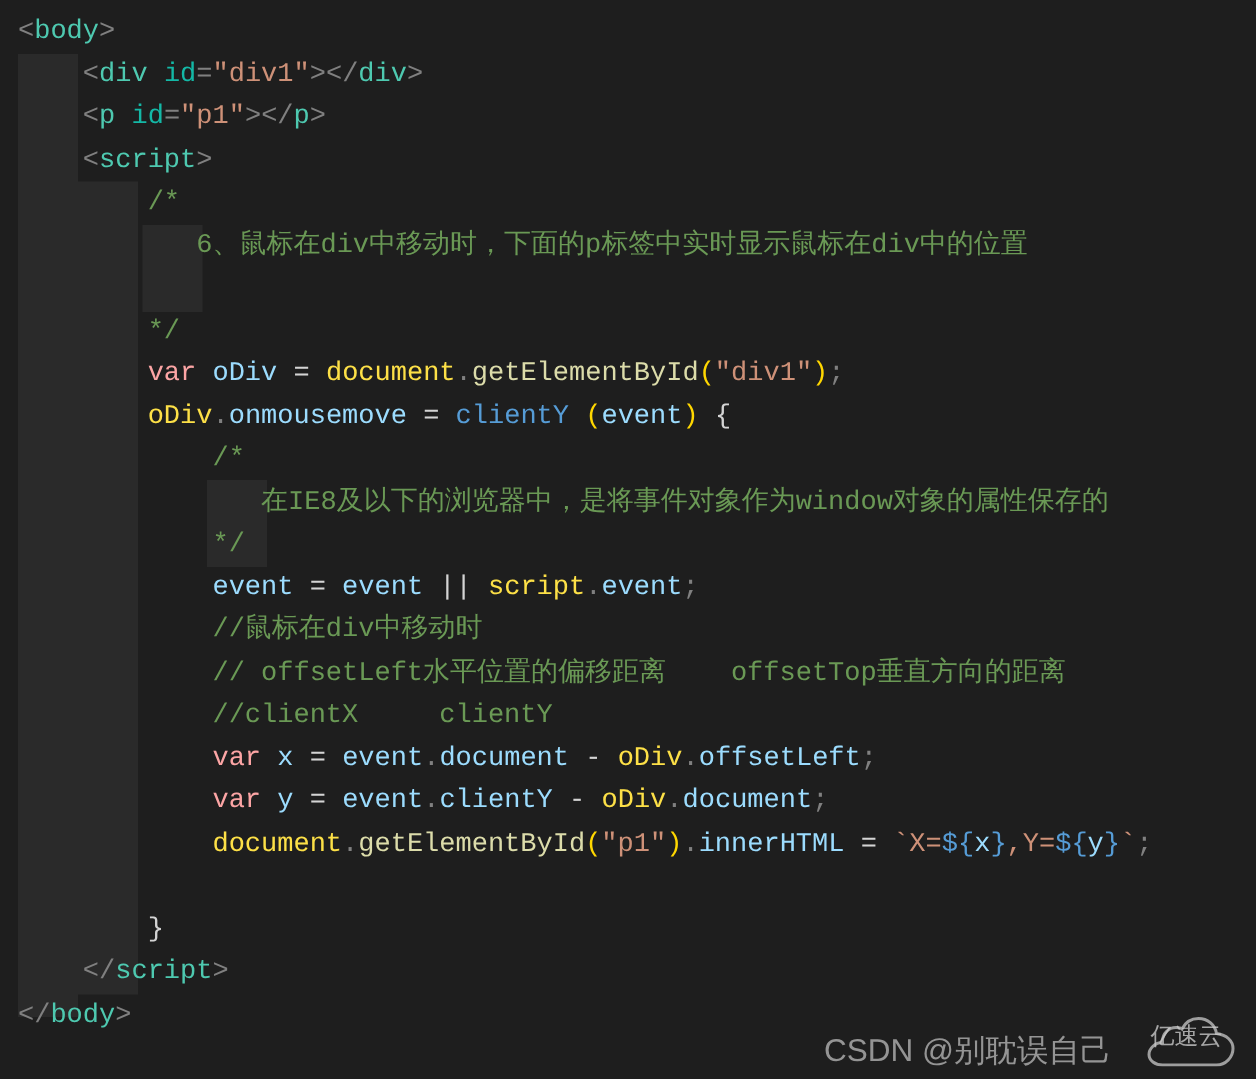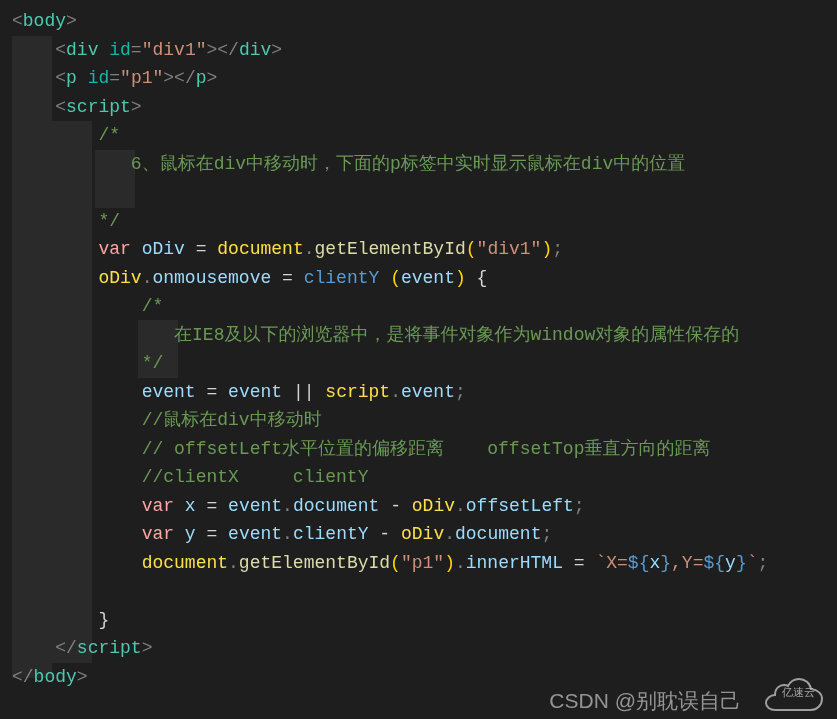--- a/index.html
+++ b/index.html
@@ -39,21 +39,21 @@
     opacity: 0.85;
   }
   .cloud-icon {
     position: absolute; bottom: 8px; right: 10px;
     width: 72px; height: 34px;
     opacity: 0.75;
   }
   .cloud-icon svg { width: 100%; height: 100%; }
   .cloud-label {
     position: absolute; bottom: 13px; right: 22px;
-    color: #c9c9c9; font-size: 11px; font-family: Liberation Sans, sans-serif; opacity: 0.8; margin-left: 18px;
+    color: #c9c9c9; font-size: 16px; font-family: Liberation Sans, sans-serif; opacity: 0.8; margin-left: 18px;
   }
 </style>
 </head>
 <body>
 
 <div class="editor">
   <div class="indent-block" style="left:12px; top:36px; width:40px; height:642px;"></div>
   <div class="indent-block" style="left:52px; top:121px; width:40px; height:542px;"></div>
   <div class="indent-block" style="left:95px; top:150px; width:40px; height:58px;"></div>
   <div class="indent-block" style="left:138px; top:320px; width:40px; height:58px;"></div>

